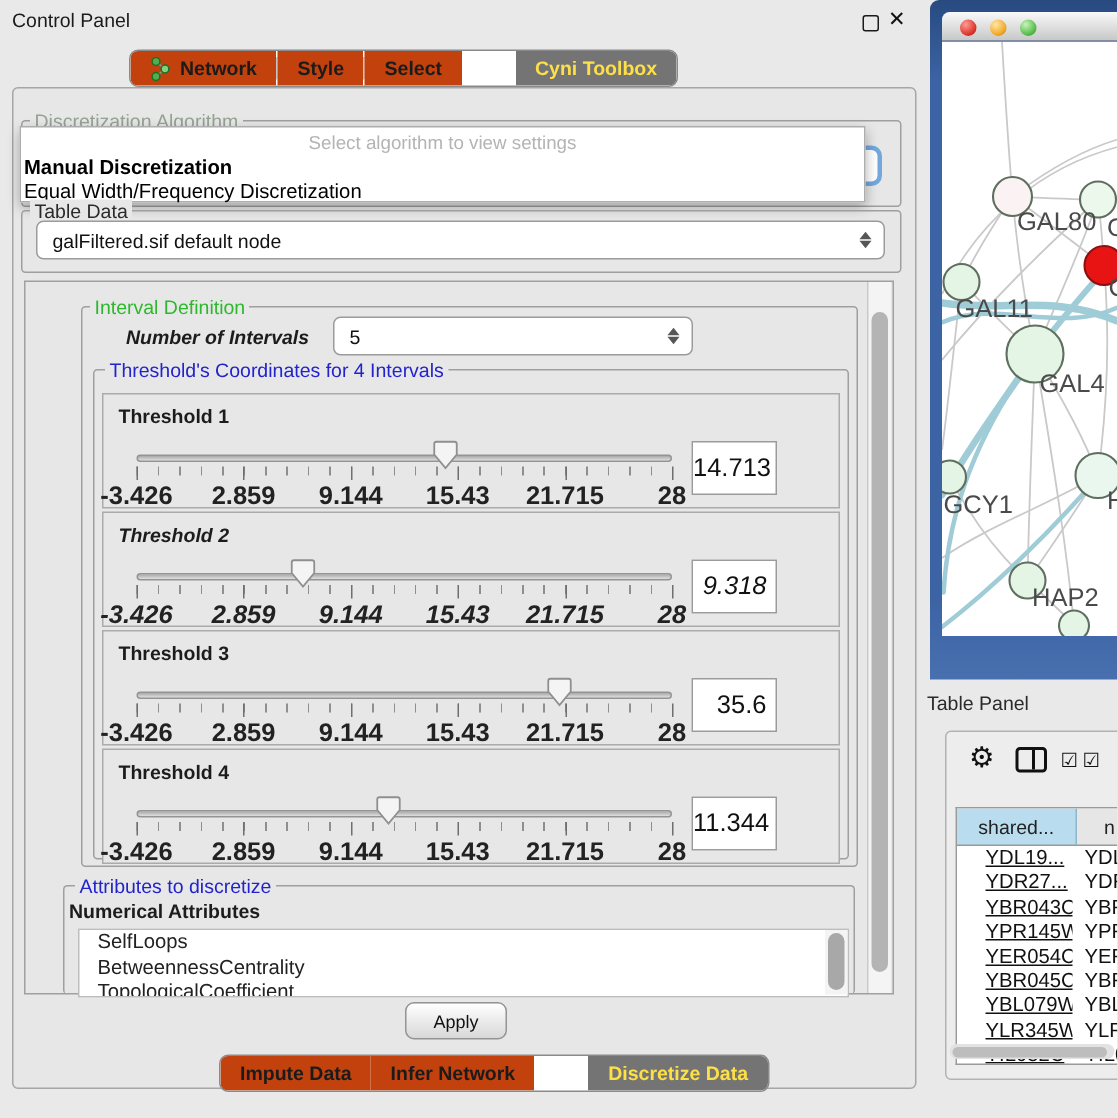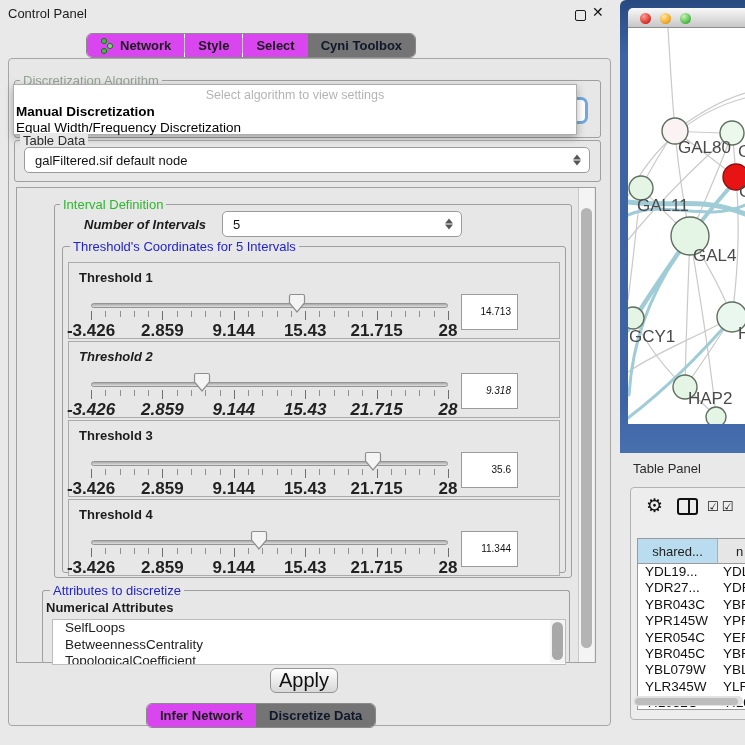--- a/index.html
+++ b/index.html
@@ -7,22 +7,22 @@
   body { font-family:"Liberation Sans","DejaVu Sans",sans-serif; background:#e9e9e9; }
   #stage { position:relative; width:745px; height:745px; overflow:hidden; background:#e9e9e9; }
   .abs { position:absolute; }
 
   
   .cp-title { left:8px; top:6px; font-size:13px; color:#1b1b1b; }
   .float-icon { left:575px; top:10px; width:11px; height:11px; border:1.5px solid #1b1b1b; border-radius:2px; background:#e9e9e9; }
   .close-icon { left:592px; top:4px; font-size:14px; font-weight:bold; color:#111; }
 
   .tabbar { display:flex; align-items:stretch; height:25px; background:#fff; border:1px solid #8a8a8a; border-radius:6px; overflow:hidden; font-size:13px; font-weight:bold; color:#1b1b1b; }
-  .tabbar .seg { display:flex; align-items:center; padding:0 13px; white-space:nowrap; background:#d946ef; }
-  .tabbar .seg.dark { background:#747474; color:#0f172a; }
+  .tabbar .seg { display:flex; align-items:center; padding:0 13px; white-space:nowrap; background:#c2410c; }
+  .tabbar .seg.dark { background:#747474; color:#fde047;margin-left:36px; }
   .tabbar .vsep { width:1px; background:#c4c4c4; margin:4px 0; }
   .top-tabs { left:86px; top:33px; }
   .bottom-tabs { left:146px; top:703px; }
   .net-icon { width:14px; height:16px; margin-right:6px; }
 
   .content-panel { left:8px; top:58px; width:603px; height:668px; background:#e7e7e7; border:1px solid #a6a6a6; border-radius:4px; }
 
   .groupbox { position:absolute; border:1px solid #9f9f9f; border-radius:3px; }
   .group-title { position:absolute; font-size:13px; background:#e7e7e7; padding:0 3px; white-space:nowrap; }
   .t-green { color:#2db82d; }
@@ -50,51 +50,51 @@
 
   .th-box { position:absolute; left:68px; width:492px; height:77px; border:1px solid #ababab; background:#e7e7e7; }
   .th-label { position:absolute; left:10px; top:7px; font-size:13px; font-weight:bold; color:#1c1c1c; }
   .sl-zone { position:absolute; left:22px; top:0; width:357px; height:77px; }
   .sl-track { position:absolute; left:0; top:40px; width:100%; height:5px; border-radius:3px; background:linear-gradient(#a9a9a9,#dfdfdf); border:1px solid #949494; }
   .sl-ticks { position:absolute; left:0; top:48px; width:100%; height:6px;
       background:repeating-linear-gradient(to right,#8f8f8f 0 1px,transparent 1px 14.28px); }
   .sl-major { position:absolute; top:48px; width:1px; height:9px; background:#6f6f6f; }
   .sl-lbl { position:absolute; top:58px; transform:translateX(-50%); font-size:17px; font-weight:bold; color:#222; white-space:nowrap; }
   .sl-thumb { position:absolute; top:30px; width:18px; height:21px; transform:translateX(-50%); }
-  .val-box { position:absolute; left:392px; top:31px; width:57px; height:36px; background:#fff; border:1px solid #9b9b9b; font-size:10px; color:#111; text-align:right; line-height:34px; padding-right:6px; }
+  .val-box { position:absolute; left:392px; top:31px; width:57px; height:36px; background:#fff; border:1px solid #9b9b9b; font-size:17px; color:#111; text-align:right; line-height:34px; padding-right:6px; }
 
   .attr-list { position:absolute; left:52px; top:619px; width:514px; height:46px; background:#fff; border:1px solid #bdbdbd; overflow:hidden; font-size:13.5px; color:#222; }
   .attr-list div { padding:1px 0 1px 12px; line-height:14.5px; }
 
-  .button { position:absolute; display:flex; align-items:center; justify-content:center; background:linear-gradient(#ffffff,#d8d8d8); border:1px solid #949494; border-radius:6px; font-size:20px; color:#111; }
+  .button { position:absolute; display:flex; align-items:center; justify-content:center; background:linear-gradient(#ffffff,#d8d8d8); border:1px solid #949494; border-radius:6px; font-size:12px; color:#111; }
 
   
   .blue-frame { left:620px; top:0; width:125px; height:453px; background:linear-gradient(180deg,#274a80 0%,#3c63a4 12%,#3c63a4 88%,#486fae 100%); border-top-left-radius:6px; }
   .mac-titlebar { left:628px; top:8px; width:117px; height:20px; background:linear-gradient(#f9f9f9,#c7c7c7); border-top-left-radius:5px; border-bottom:1px solid #8e8e8e; }
   .tl { position:absolute; top:4.5px; width:11px; height:11px; border-radius:50%; }
   .tl.red   { left:12px; background:radial-gradient(circle at 35% 30%,#ff9d95,#df3b32 60%,#9c120c); }
   .tl.yel   { left:32px; background:radial-gradient(circle at 35% 30%,#ffe6a8,#f4ad2d 60%,#b67708); }
   .tl.grn   { left:52px; background:radial-gradient(circle at 35% 30%,#c9f3b8,#5bc152 60%,#2d8б27); }
   .tl.grn   { left:52px; background:radial-gradient(circle at 35% 30%,#c9f3b8,#5bc152 60%,#2d8627); }
   .net-canvas { left:628px; top:28px; width:117px; height:396px; background:#fff; overflow:hidden; }
 
   
-  .tp-title { left:633px; top:461px; font-size:13px; color:#2a2a2a; }
+  .tp-title { left:618px; top:461px; font-size:13px; color:#2a2a2a; }
   .tp-window { left:630px; top:487px; width:120px; height:233px; background:#ededed; border:1px solid #b2b2b2; border-radius:4px; }
   .gear { left:646px; top:494px; font-size:19px; color:#111; }
   .split-icon { left:677px; top:498px; width:21px; height:17px; border:2px solid #111; border-radius:3px; }
   .split-icon::after { content:""; position:absolute; left:50%; top:0; bottom:0; width:2px; background:#111; }
   .checks { left:707px; top:499px; font-size:13px; color:#111; letter-spacing:3px; white-space:nowrap; }
   .tbl { left:637px; top:538px; width:108px; height:172px; border:1px solid #9a9a9a; border-right:none; background:#fff; overflow:hidden; }
   .tbl-header { position:absolute; left:0; top:0; height:25px; width:200px; display:flex; font-size:13px; color:#222; }
   .tbl-header .h1 { width:80px; background:#b9ddee; border-right:1px solid #8fb6c9; border-bottom:1px solid #9a9a9a; display:flex; align-items:center; justify-content:center; }
   .tbl-header .h2 { width:120px; background:#e6e6e6; border-bottom:1px solid #9a9a9a; display:flex; align-items:center; padding-left:18px; }
   .tbl-rows { position:absolute; left:0; top:25px; width:200px; font-size:13.5px; color:#111; }
   .tbl-rows .r { height:16.4px; line-height:16.4px; display:flex; white-space:nowrap; }
-  .tbl-rows .c1 { width:77px; padding-left:7px; overflow:hidden; }
+  .tbl-rows .c1 { width:77px; padding-left:19px; overflow:hidden;text-decoration:underline; }
   .tbl-rows .c2 { padding-left:8px; }
   .hscroll { left:633px; top:696px; width:110px; height:10px; background:#e2e2e2; border-radius:5px; }
   .hscroll .thumb-h { position:absolute; left:2px; top:1.5px; width:103px; height:7px; background:#bdbdbd; border-radius:4px; }
 
   svg text { font-family:"Liberation Sans","DejaVu Sans",sans-serif; }
 </style>
 </head>
 <body>
 
 <div id="stage">
@@ -161,21 +161,21 @@
   <div class="label-bold" style="left:84px; top:217px;font-style:italic;">Number of Intervals</div>
   <div class="combo" style="left:222px; top:211px; width:240px; height:26px;">
     <span>5</span>
     <span class="arrows">
         <i class="up"></i>
         <i class="dn"></i>
       </span>
   </div>
 
   <div class="abs groupbox" style="left:62px; top:246px; width:504px; height:327px;"></div>
-  <div class="group-title t-blue" style="left:70px; top:239px;">Threshold's Coordinates for 5 Intervals</div>
+  <div class="group-title t-blue" style="left:70px; top:239px;">Threshold's Coordinates for 4 Intervals</div>
 
   <div class="th-box" style="top:262px;">
     <div class="th-label">Threshold 1</div>
     <div class="sl-zone">
       <div class="sl-track"></div>
       <div class="sl-ticks"></div>
       <div class="sl-major" style="left:0%"></div>
         <div class="sl-major" style="left:20%"></div>
         <div class="sl-major" style="left:40%"></div>
         <div class="sl-major" style="left:60%"></div>
@@ -282,20 +282,23 @@
     <div>BetweennessCentrality</div>
     <div>TopologicalCoefficient</div>
   </div>
   <div class="vscroll" style="left:550px; top:620px; width:15px; height:43px; border:none;">
     <div class="thumb-v" style="top:2px; height:38px; background:#a8a8a8;"></div>
   </div>
 
   <div class="button" style="left:270px; top:668px; width:68px; height:25px;">Apply</div>
 
   <div class="abs tabbar bottom-tabs">
+    <div class="seg">
+        <span>Impute Data</span>
+      </div>
     <div class="seg">
         <span>Infer Network</span>
       </div>
     <div class="seg dark">
         <span>Discretize Data</span>
       </div>
   </div>
 
   <div class="abs blue-frame"></div>
   <div class="abs mac-titlebar">

